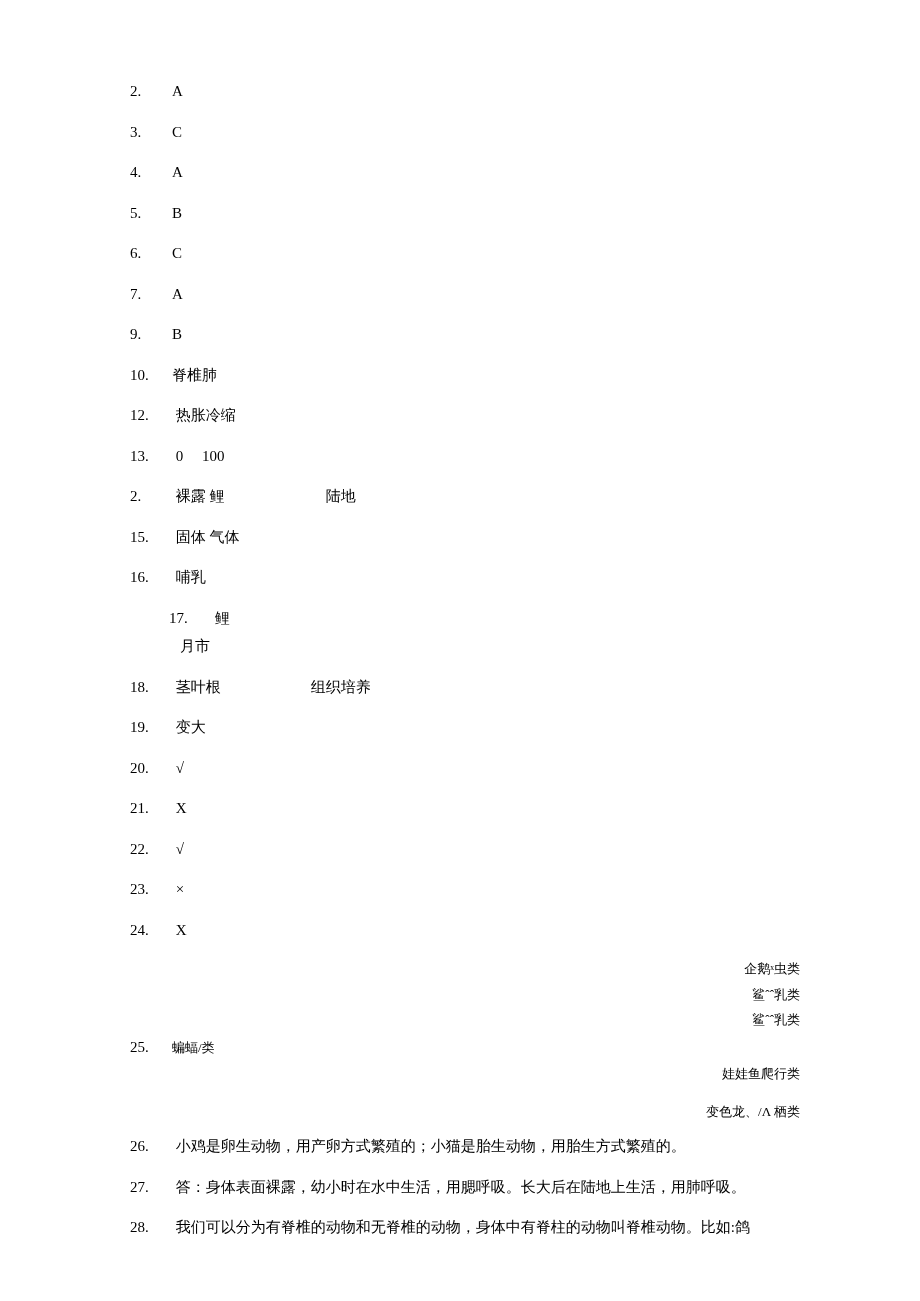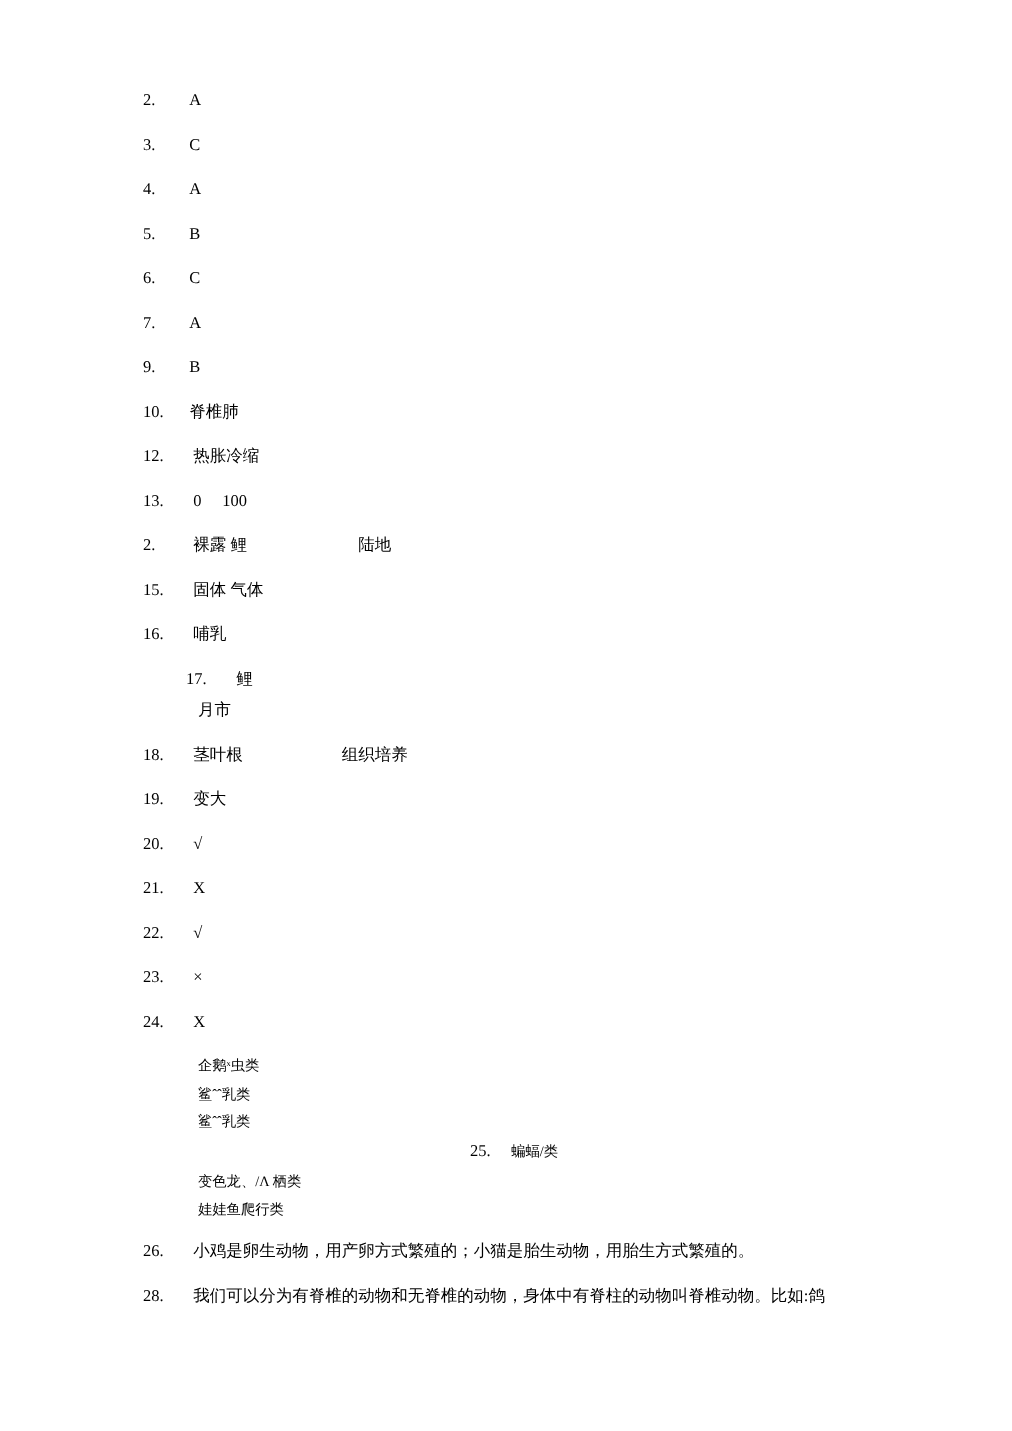--- a/index.html
+++ b/index.html
@@ -28,20 +28,21 @@
     min-width: 28px;
   }
   .answer-line .content {
     padding-left: 14px;
   }
   .sub-line {
     margin-left: 50px;
     margin-bottom: 6px;
     font-size: 13px;
     white-space: pre;
+    text-align: right;
   }
   .sub-line-indent {
     margin-left: 50px;
     margin-bottom: 18px;
     font-size: 15px;
   }
   .q25-block {
     position: relative;
     margin-bottom: 14px;
   }
@@ -93,23 +94,24 @@
   <div class="answer-line"><span class="num">22.</span><span class="content"> √</span></div>
 
   <div class="answer-line"><span class="num">23.</span><span class="content"> ×</span></div>
 
   <div class="answer-line"><span class="num">24.</span><span class="content"> X</span></div>
 
   <div class="q25-block">
     <div class="sub-line">企鹅ˣ虫类</div>
     <div class="sub-line">鲨ˆˆ乳类</div>
     <div class="sub-line">鲨ˆˆ乳类</div>
-    <div class="answer-line" style="margin-bottom:6px;text-align:center;"><span class="num">25.</span><span class="content" style="font-size:13px;">蝙蝠/类</span></div>
+    <div class="answer-line" style="margin-bottom:6px;"><span class="num">25.</span><span class="content" style="font-size:13px;">蝙蝠/类</span></div>
+    <div class="sub-line" style="margin-bottom:18px;">娃娃鱼爬行类</div>
     <div class="sub-line">变色龙、/Λ 栖类</div>
-    <div class="sub-line" style="margin-bottom:18px;">娃娃鱼爬行类</div>
   </div>
 
   <div class="answer-line"><span class="num">26.</span><span class="content"> 小鸡是卵生动物，用产卵方式繁殖的；小猫是胎生动物，用胎生方式繁殖的。</span></div>
 
+  <div class="answer-line"><span class="num">27.</span><span class="content"> 答：身体表面裸露，幼小时在水中生活，用腮呼吸。长大后在陆地上生活，用肺呼吸。</span></div>
 
   <div class="answer-line"><span class="num">28.</span><span class="content"> 我们可以分为有脊椎的动物和无脊椎的动物，身体中有脊柱的动物叫脊椎动物。比如:鸽</span></div>
 
 </div>
 
 </body></html>

